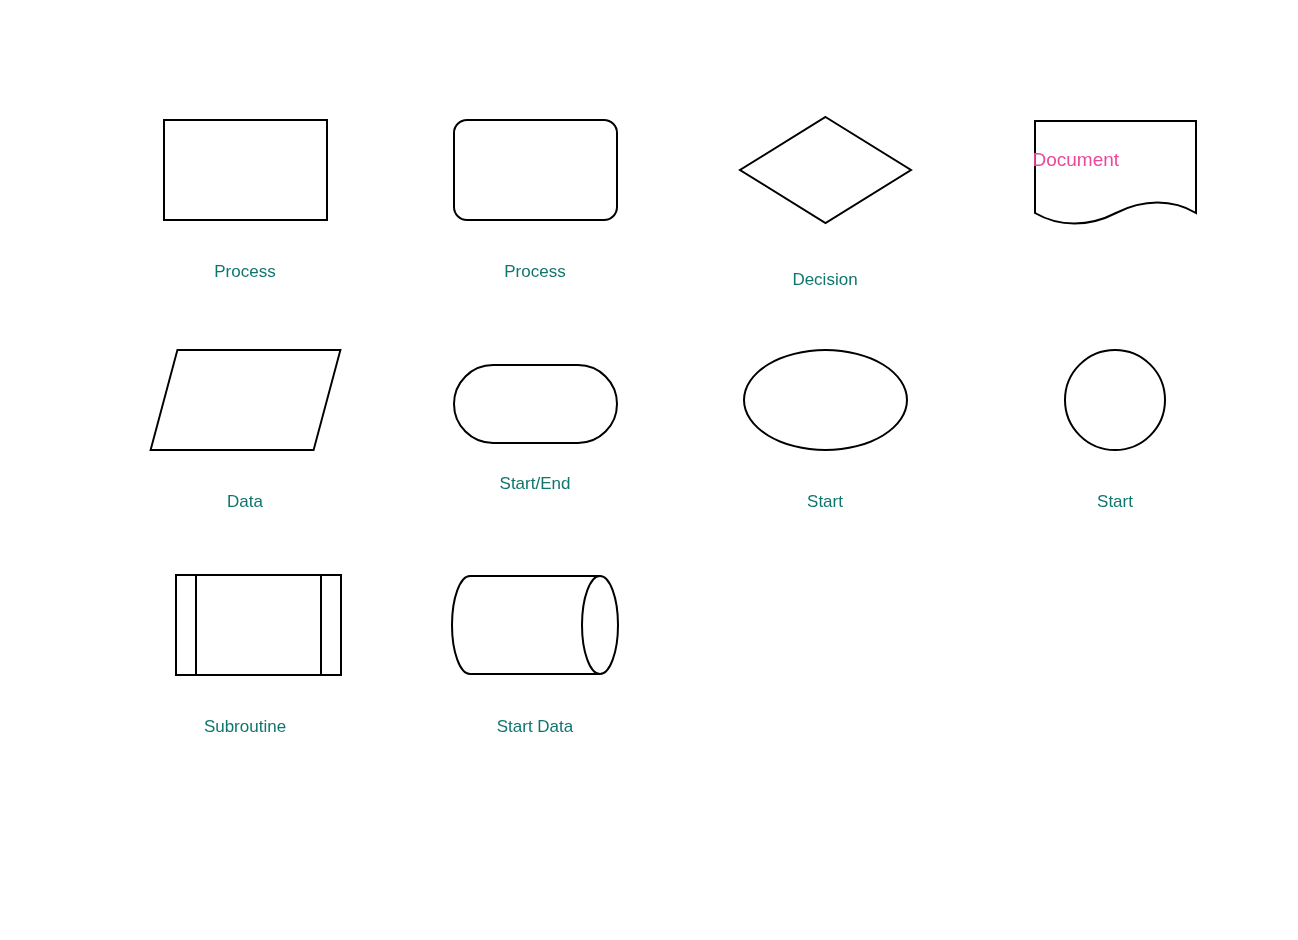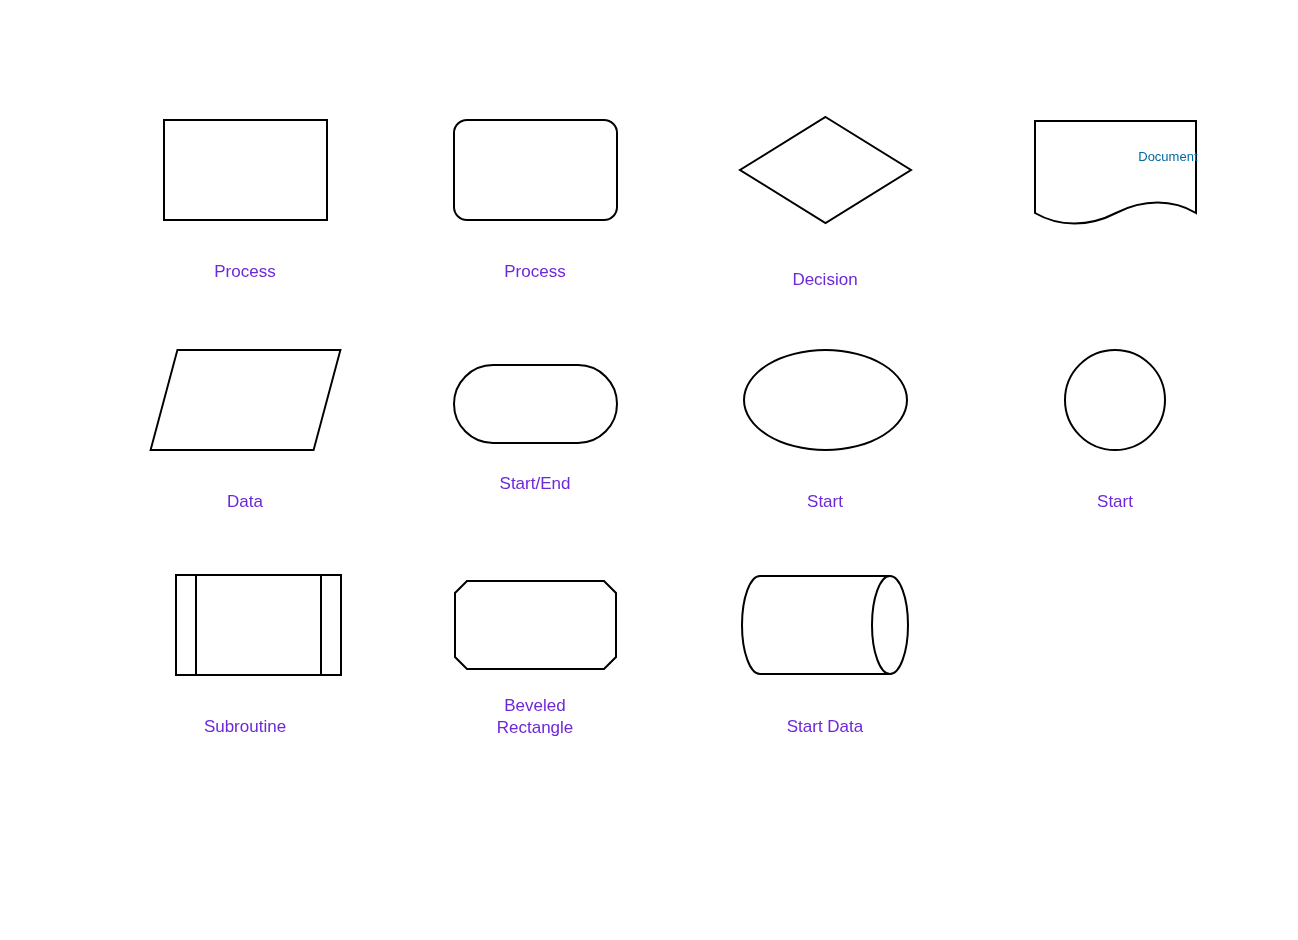--- a/index.html
+++ b/index.html
@@ -37,30 +37,30 @@
 
     .label-center {
       position: absolute;
       width: 100%;
       height: 100%;
       display: flex;
       align-items: center;
       justify-content: center;
       text-align: center;
       font-size: 17px;
-      color: #6d28d9;
+      color: #0f766e;
     }
     .label-top {
       position: absolute;
       top: 30px;
       left: 0;
       width: 100%;
-      text-align: right;
-      font-size: 13px;
-      color: #0369a1;
+      text-align: left;
+      font-size: 19px;
+      color: #ec4899;
     }
 
     
     .shape-wrap {
       position: relative;
     }
 
     
     .rect-sharp {
       width: 165px;
@@ -197,29 +197,20 @@
         <div class="label-center">Start</div>
       </div>
     </div>
   </div>
 
   <div class="row row3">
     <div class="cell">
       <div class="shape-wrap" style="width:141px;height:102px;">
         <div class="subroutine"></div>
         <div class="label-center">Subroutine</div>
-      </div>
-    </div>
-    <div class="cell">
-      <div class="shape-wrap" style="width:165px;height:92px;">
-        <svg width="165" height="92">
-          <polygon points="14,2 151,2 163,14 163,78 151,90 14,90 2,78 2,14" fill="none" stroke="#000" stroke-width="2"></polygon>
-        </svg>
-        <div class="label-center" style="white-space:pre-line;line-height:1.3;">Beveled
-Rectangle</div>
       </div>
     </div>
     <div class="cell">
       <div class="shape-wrap" style="width:170px;height:102px;">
         <svg width="170" height="102">
           <path d="M 20 2 L 150 2 A 18 49 0 0 1 150 100 L 20 100 A 18 49 0 0 1 20 2 Z" fill="none" stroke="#000" stroke-width="2"></path>
           <path d="M 150 2 A 18 49 0 0 0 150 100" fill="none" stroke="#000" stroke-width="2"></path>
         </svg>
         <div class="label-center">Start Data</div>
       </div>

